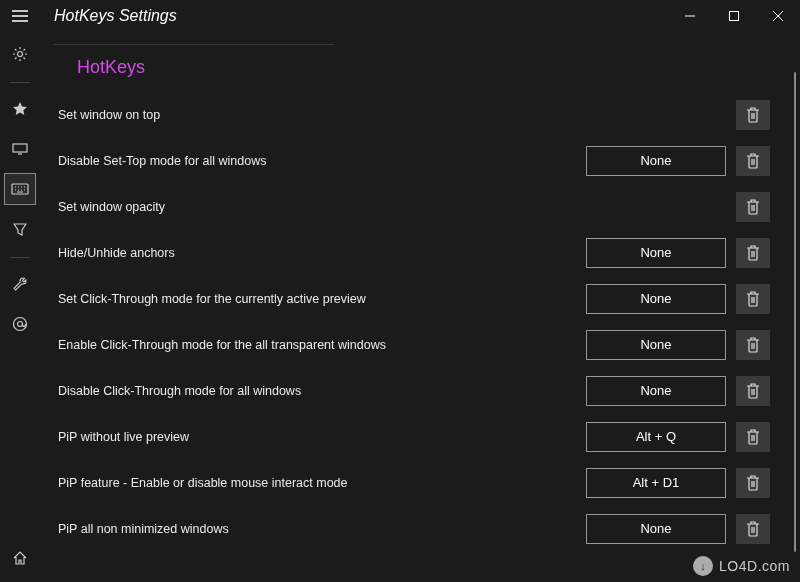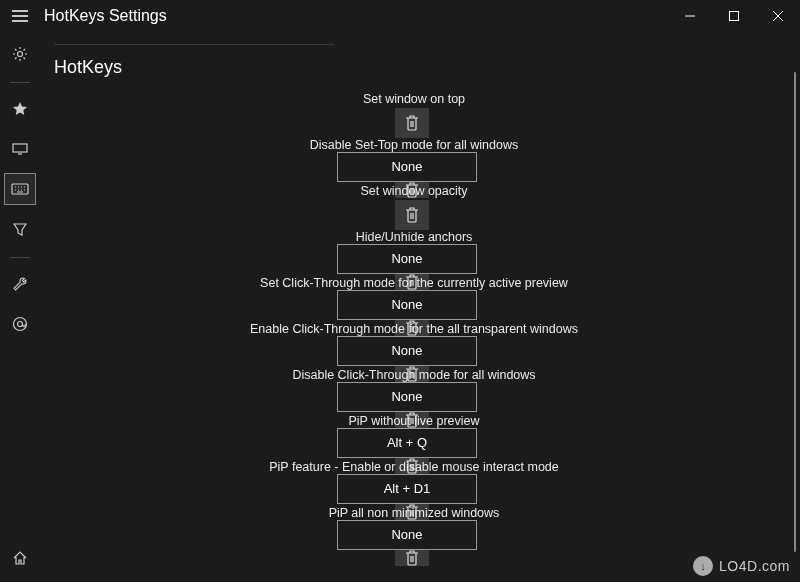--- a/index.html
+++ b/index.html
@@ -22,22 +22,23 @@
     width: 40px;
     height: 32px;
     display: flex;
     align-items: center;
     justify-content: center;
     cursor: pointer;
   }
   .titlebar .title {
     font-size: 16px;
     font-weight: 400;
-    margin-left: 4px;
+    margin-left: 14px;
     color: #fff;
+    font-style: italic;
   }
   .win-controls {
     position: absolute;
     right: 0;
     top: 0;
     display: flex;
     height: 32px;
   }
   .win-controls div {
     width: 44px;
@@ -100,28 +101,28 @@
   }
   .content-divider {
     height: 1px;
     background: #3a3a3a;
     margin: 4px 0 12px 0;
     width: 280px;
   }
   .section-title {
     font-size: 18px;
     font-weight: 400;
-    color: #ffffff;
+    color: #d946ef;
     margin-bottom: 14px;
+    margin-left: 23px;
   }
   .hotkey-row {
     display: flex;
     align-items: center;
     height: 46px;
-    flex-direction: column;
   }
   .hotkey-label {
     flex: 1;
     font-size: 12.5px;
     color: #eaeaea;
     padding-left: 4px;
   }
   .hotkey-input {
     width: 140px;
     height: 30px;

